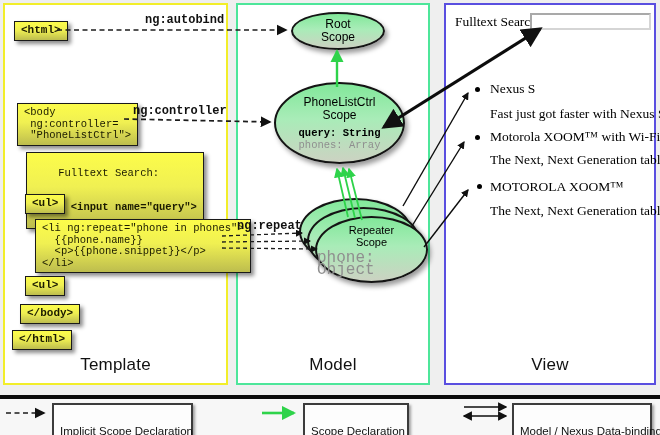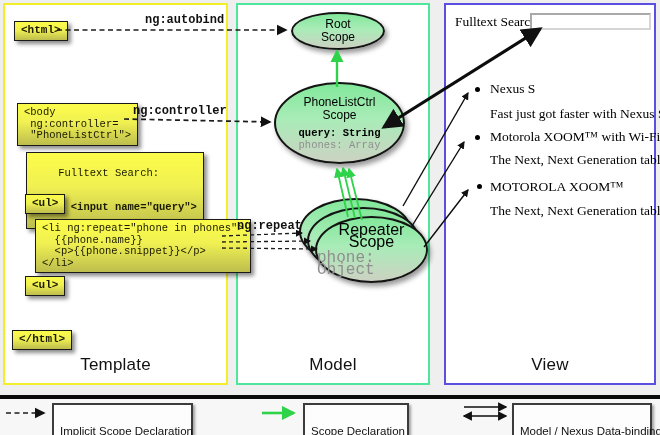--- a/index.html
+++ b/index.html
@@ -76,39 +76,40 @@
 
   <div class="code" style="left:35px; top:219px;">&lt;li ng:repeat="phone in phones"&gt;
   {{phone.name}}
   &lt;p&gt;{{phone.snippet}}&lt;/p&gt;
 &lt;/li&gt;</div>
 
   <div class="mono-label" style="left:237px; top:219px;">ng:repeat</div>
 
   <div class="code tag" style="left:25px; top:276px;">&lt;ul&gt;</div>
 
+  <div class="code tag" style="left:20px; top:304px;">&lt;/body&gt;</div>
 
   <div class="code tag" style="left:12px; top:330px;">&lt;/html&gt;</div>
 
   <div class="ellipse" style="left:291px; top:12px; width:94px; height:38px;">
     <div class="etitle">Root
 Scope</div>
   </div>
 
   <div class="ellipse" style="left:274px; top:82px; width:131px; height:82px;">
     <div class="etitle">PhoneListCtrl
 Scope</div>
     <div class="prop prop-bold" style="margin-top:4px;">query: String</div>
     <div class="prop prop-gray">phones: Array</div>
   </div>
 
   <div class="ellipse" style="left:299px; top:198px; width:113px; height:67px;"></div>
   <div class="ellipse" style="left:307px; top:207px; width:113px; height:67px;"></div>
   <div class="ellipse" style="left:315px; top:216px; width:113px; height:67px;">
-    <div class="etitle" style="font-size:16px; line-height:12.5px;">Repeater
+    <div class="etitle" style="font-size:11px; line-height:12.5px;">Repeater
 Scope</div>
     <div class="prop prop-gray" style="margin-top:3px; font-size:16px;">phone: Object</div>
   </div>
 
   <div class="serif" style="left:455px; top:14px;">Fulltext Search:</div>
   <div class="search-input"></div>
 
   <span class="bullet" style="left:475px; top:87px;"></span>
   <div class="serif" style="left:490px; top:81px;">Nexus S</div>
   <div class="serif" style="left:490px; top:106px;">Fast just got faster with Nexus S.</div>

